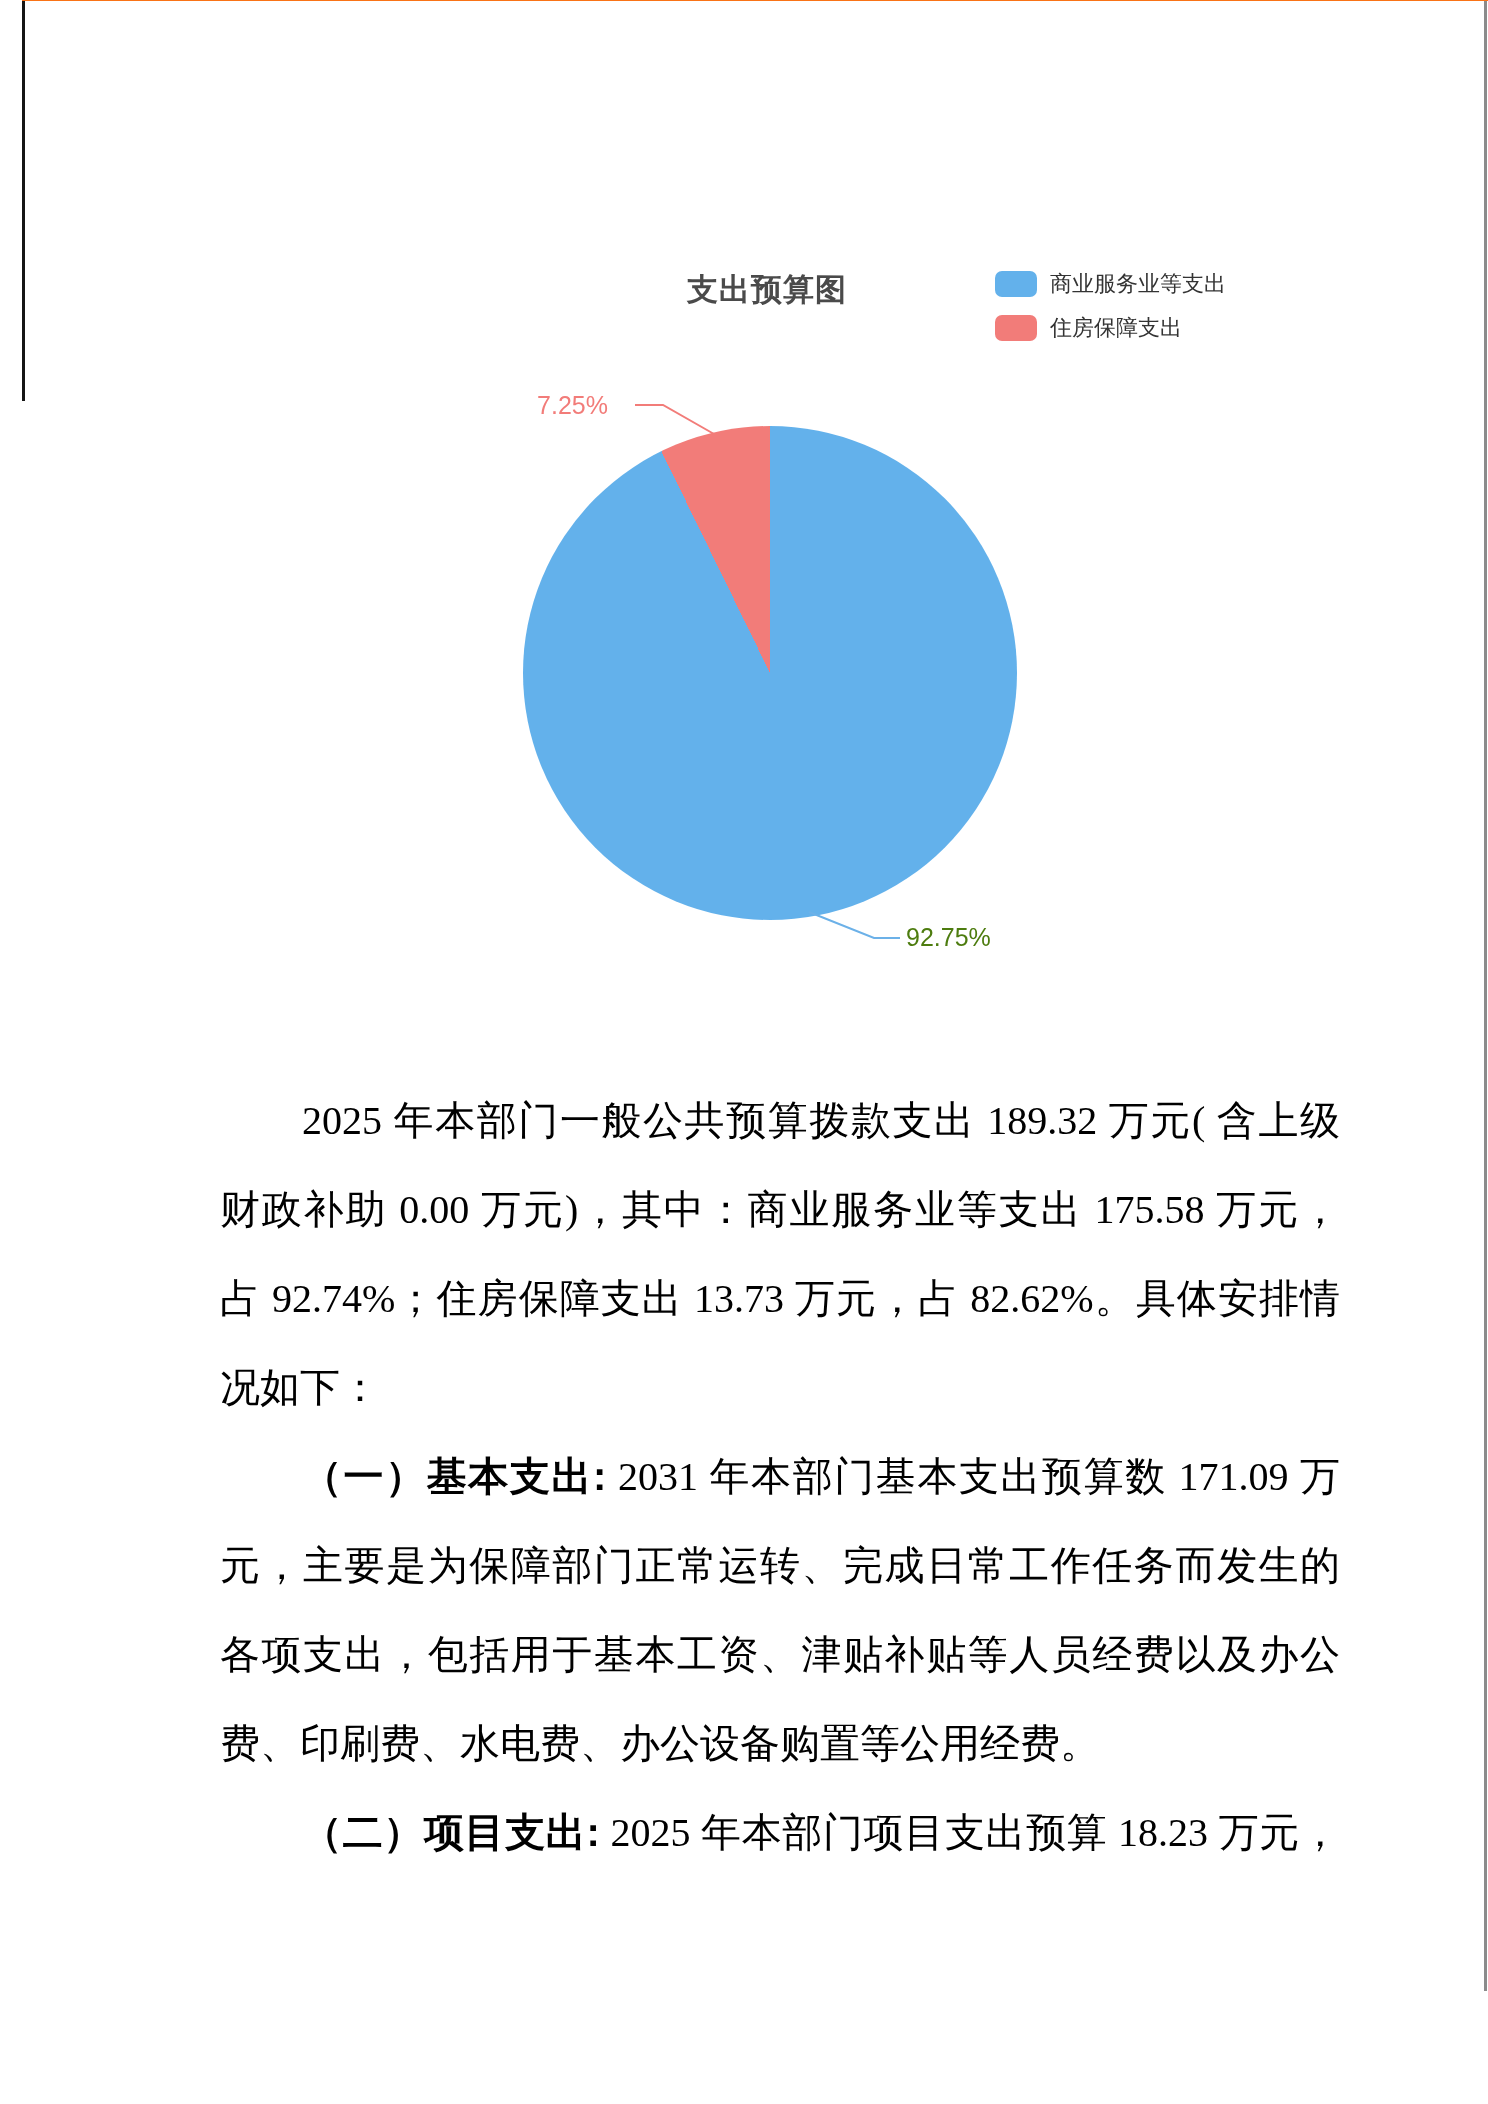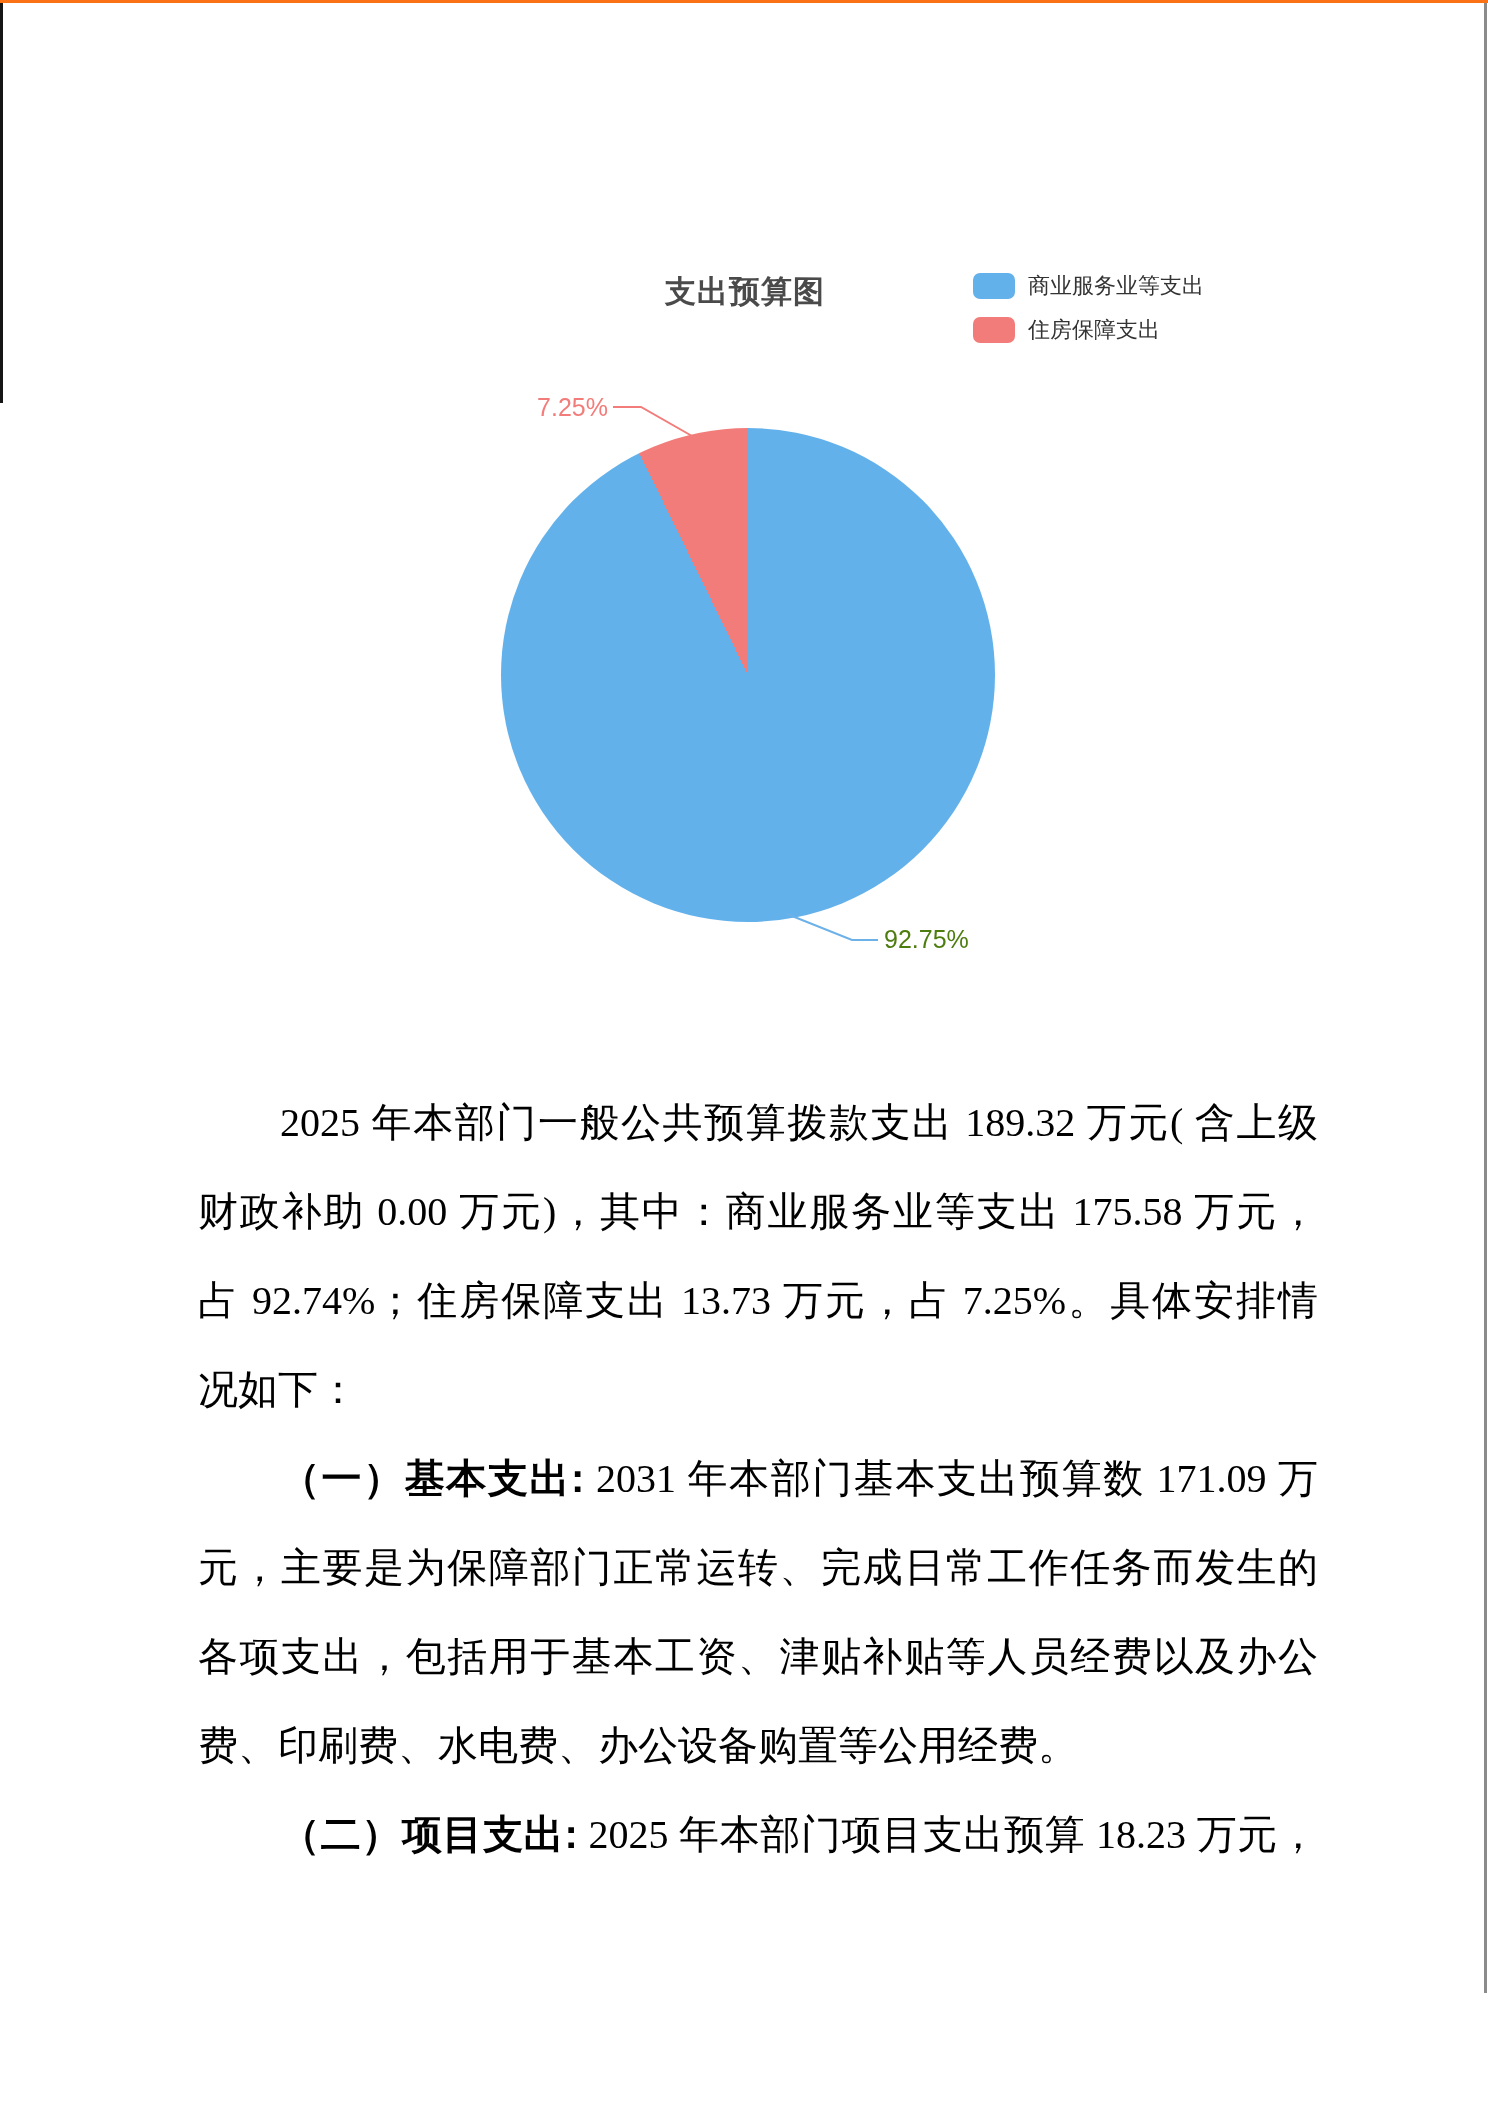--- a/index.html
+++ b/index.html
@@ -1,19 +1,19 @@
 <!DOCTYPE html>
 <html><head>
 <meta charset="utf-8">
 <style>
   * { margin:0; padding:0; box-sizing:border-box; }
   html,body { width:1488px; background:#ffffff; }
   body { height:2104px; position:relative; font-family:"Liberation Sans","DejaVu Sans",sans-serif; overflow:hidden; }
 
-  .page { position:absolute; inset:0; background:#ffffff; border-top:3px solid #f97316; }
+  .page { position:absolute; inset:0; background:#ffffff; border-top:1px solid #f97316;margin-left:22px; }
   .edge-left  { position:absolute; left:0; top:0; width:3px; height:400px; background:#161616; }
   .edge-right { position:absolute; right:1px; top:0; width:3px; height:1990px; background:#8b8b8b; }
 
   
   .chart-title { position:absolute; left:745px; top:268px; transform:translateX(-50%);
     font-size:31px; font-weight:bold; color:#4a4a4a; letter-spacing:1px; white-space:nowrap; }
 
   .legend { position:absolute; left:973px; top:269px; }
   .legend-row { display:flex; align-items:center; height:28px; margin-bottom:16px; }
   .legend-swatch { width:42px; height:26px; border-radius:7px; margin-right:13px; flex:0 0 auto; }
@@ -64,21 +64,21 @@
     <polyline points="613,404 641,404 692,433" fill="none" stroke="#F27C79" stroke-width="2"></polyline>
     <polyline points="787,911 852,937 878,937" fill="none" stroke="#6CB1E8" stroke-width="2"></polyline>
   </svg>
 
   <div class="pct-label pct-pink" style="color:#F27C79">7.25%</div>
   <div class="pct-label pct-blue" style="color:#4d7c0f">92.75%</div>
 
   <div class="doc">
     <div class="doc-line just indent">2025 年本部门一般公共预算拨款支出 189.32 万元( 含上级</div>
     <div class="doc-line just">财政补助 0.00 万元)，其中：商业服务业等支出 175.58 万元，</div>
-    <div class="doc-line just">占 92.74%；住房保障支出 13.73 万元，占 7.25%。具体安排情</div>
+    <div class="doc-line just">占 92.74%；住房保障支出 13.73 万元，占 82.62%。具体安排情</div>
     <div class="doc-line">况如下：</div>
     <div class="doc-line just indent"><span class="lead-bold">（一）基本支出:</span><span> 2031 年本部门基本支出预算数 171.09 万</span></div>
     <div class="doc-line just">元，主要是为保障部门正常运转、完成日常工作任务而发生的</div>
     <div class="doc-line just">各项支出，包括用于基本工资、津贴补贴等人员经费以及办公</div>
     <div class="doc-line">费、印刷费、水电费、办公设备购置等公用经费。</div>
     <div class="doc-line just indent"><span class="lead-bold">（二）项目支出:</span><span> 2025 年本部门项目支出预算 18.23 万元，</span></div>
   </div>
 
 </div>
 

